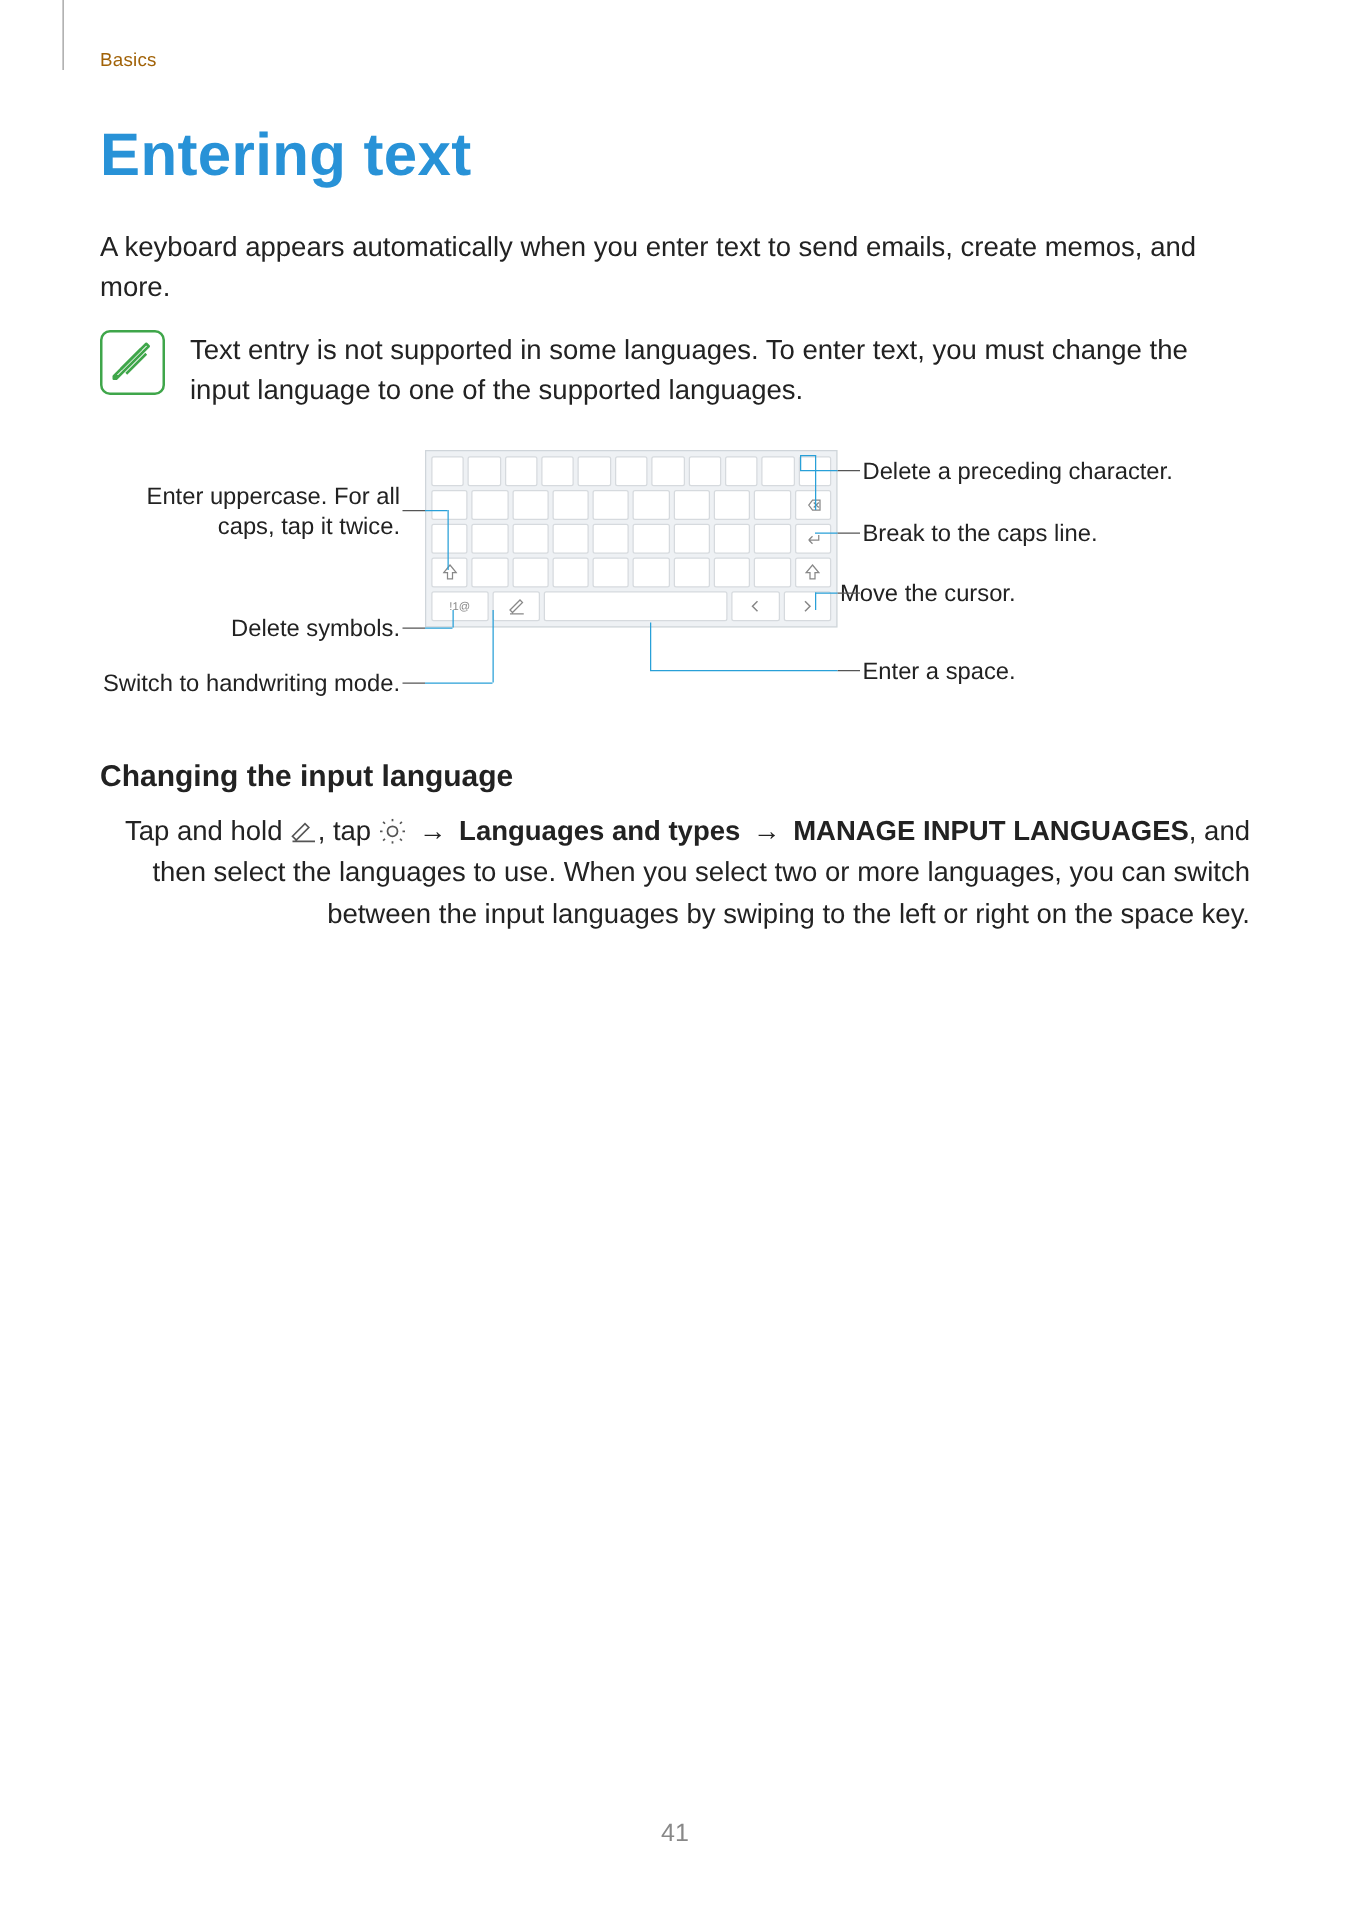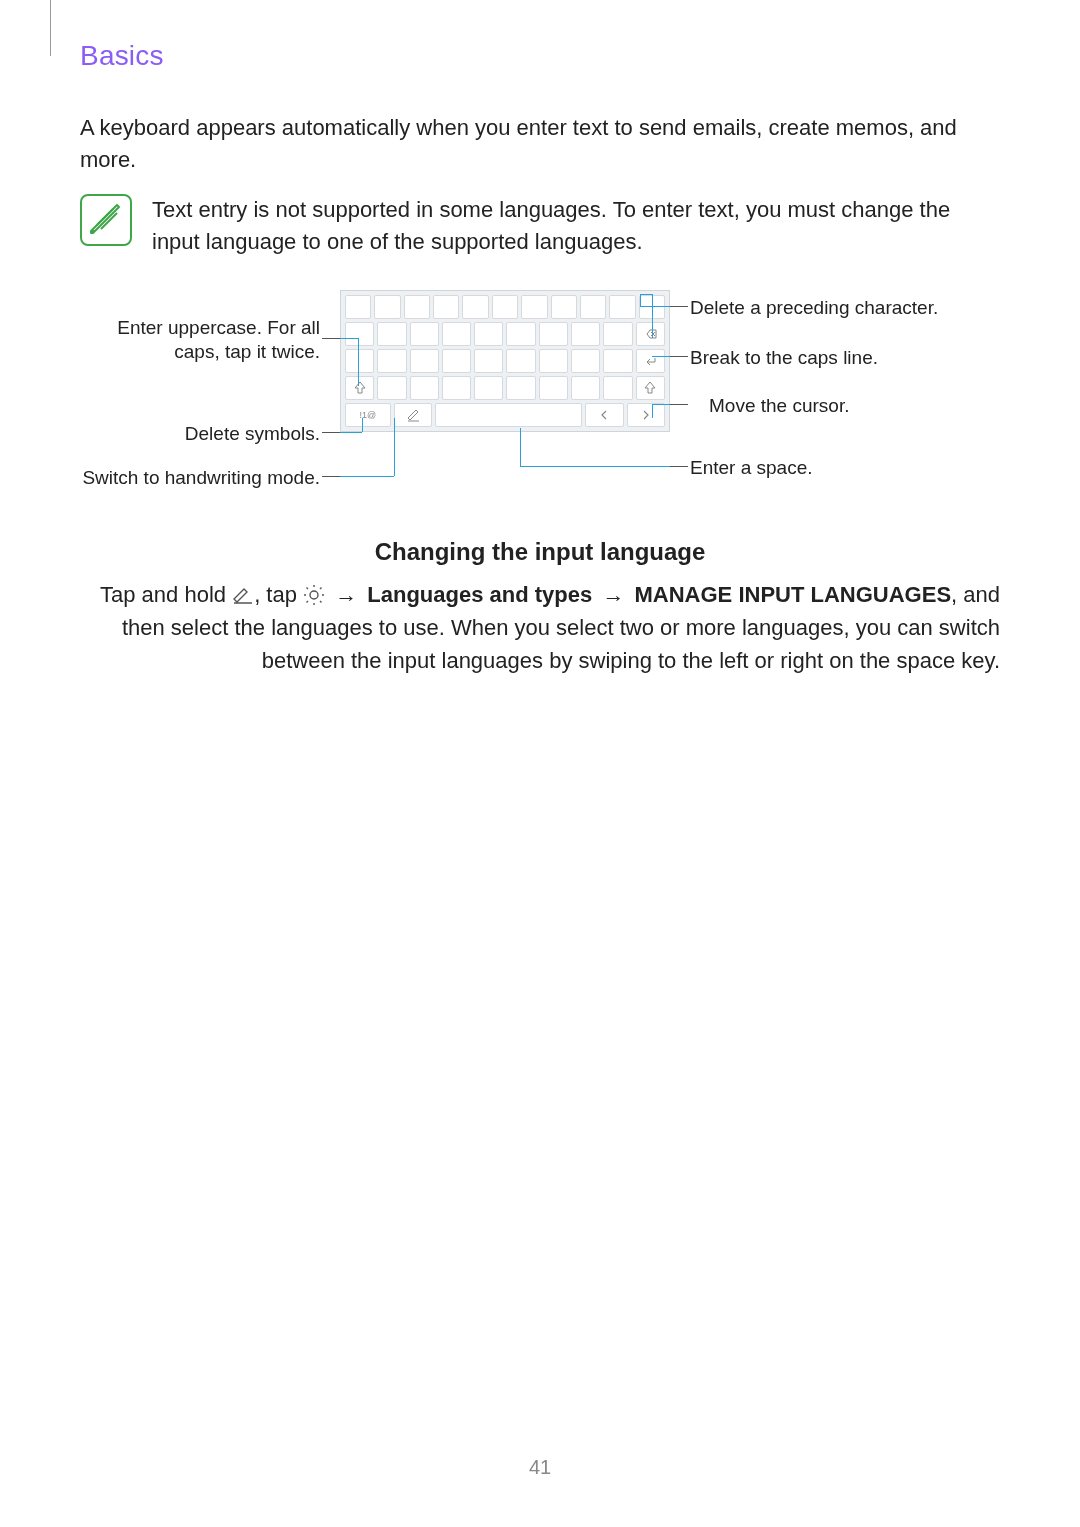--- a/index.html
+++ b/index.html
@@ -17,22 +17,22 @@
   }
   .side-rule {
     position: absolute;
     left: 50px;
     top: 0;
     width: 1px;
     height: 56px;
     background: #999;
   }
   .breadcrumb {
-    font-size: 28px;
-    color: #8b5cf6;
+    font-size: 15px;
+    color: #a16207;
     margin: 10px 0 40px 0;
     letter-spacing: .2px;
   }
   h1.title {
     font-size: 48px;
     font-weight: 700;
     color: #2892d7;
     margin: 0 0 30px 0;
     letter-spacing: .3px;
   }
@@ -62,21 +62,20 @@
     align-items: center;
     justify-content: center;
   }
   .note-icon svg { width: 34px; height: 34px; }
   .note p { font-size: 22px; line-height: 1.45; margin: 0; }
   h3.sub {
     font-size: 24px;
     font-weight: 700;
     color: #222;
     margin: 40px 0 12px 0;
-    text-align: center;
   }
   p.instr {
     font-size: 22px;
     line-height: 1.5;
     margin: 0;
     text-align: right;
   }
   p.instr .arrow { padding: 0 4px; }
   p.instr b { font-weight: 700; }
   .inline-ic {
@@ -144,20 +143,21 @@
   }
 </style>
 </head>
 <body>
 
 <div class="page">
   <div class="side-rule"></div>
 
   <div class="breadcrumb">Basics</div>
 
+  <h1 class="title">Entering text</h1>
 
 
   <p class="body">A keyboard appears automatically when you enter text to send emails, create memos, and more.</p>
 
   <div class="note">
     <div class="note-icon">
       <svg viewBox="0 0 34 34">
         <path d="M4 30 L10 24 L24 10 L30 4 L28 2 L22 8 L8 22 L2 28 Z
                  M6 28 L4 30 L2 30 L2 28 Z" fill="none" stroke="#3fa64a" stroke-width="2" stroke-linejoin="round"></path>
         <path d="M8 22 L24 6 M12 26 L28 10" fill="none" stroke="#3fa64a" stroke-width="2"></path>
@@ -259,21 +259,21 @@
     <div class="lead-dash" style="left:590px; top:18px;"></div>
     <div class="leader" style="left:560px; top:18px; width:30px;"></div>
     <div class="leader v" style="left:560px; top:6px; height:12px;"></div>
     <div class="leader" style="left:560px; top:6px; width:12px;"></div>
     <div class="leader v" style="left:572px; top:6px; height:44px;"></div>
 
     <span class="callout" style="left:610px; top:58px;">Break to the caps line.</span>
     <div class="lead-dash" style="left:590px; top:68px;"></div>
     <div class="leader" style="left:572px; top:68px; width:18px;"></div>
 
-    <span class="callout" style="left:629px; top:106px;">Move the cursor.</span>
+    <span class="callout" style="left:592px; top:106px;">Move the cursor.</span>
     <div class="lead-dash" style="left:590px; top:116px;"></div>
     <div class="leader" style="left:572px; top:116px; width:18px;"></div>
     <div class="leader v" style="left:572px; top:116px; height:14px;"></div>
 
     <span class="callout" style="left:610px; top:168px;">Enter a space.</span>
     <div class="lead-dash" style="left:590px; top:178px;"></div>
     <div class="leader" style="left:440px; top:178px; width:150px;"></div>
     <div class="leader v" style="left:440px; top:140px; height:38px;"></div>
 
     <span class="callout left" style="right:680px; top:28px;">Enter uppercase. For all caps, tap it twice.</span>

